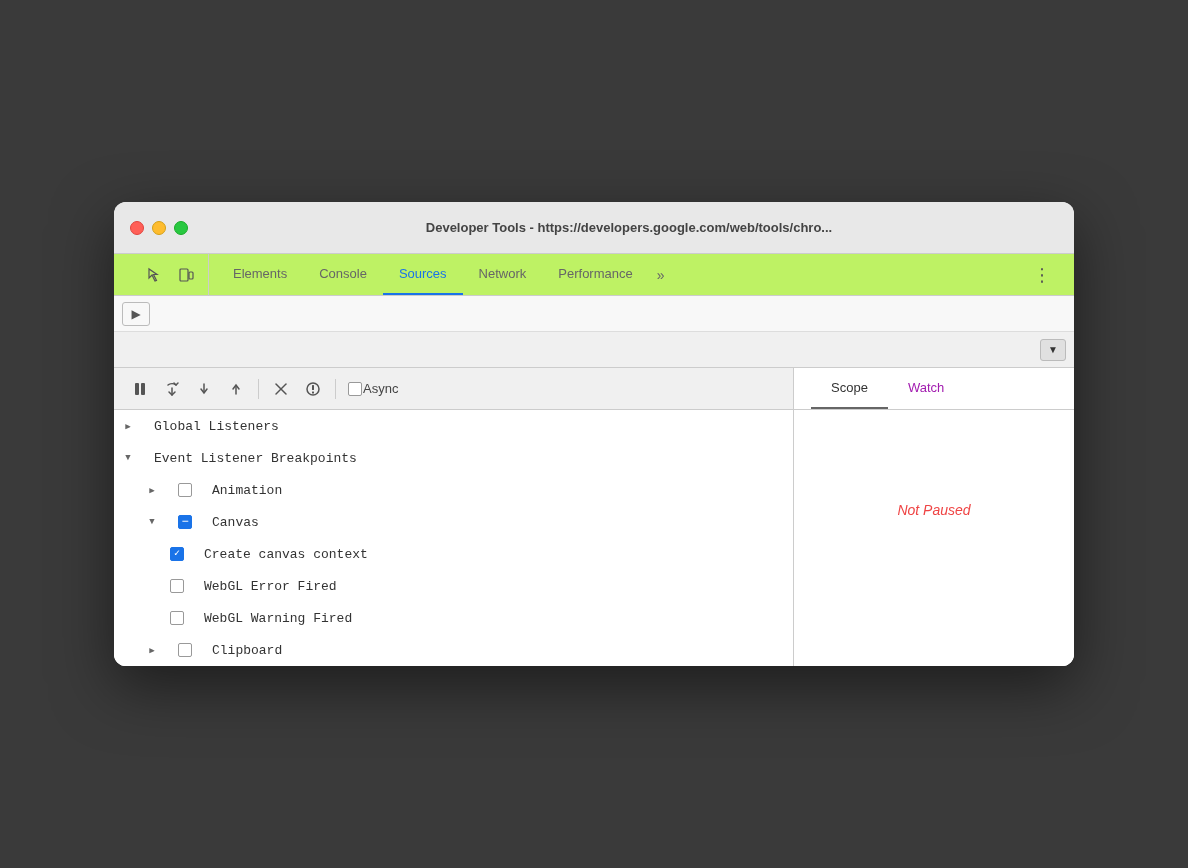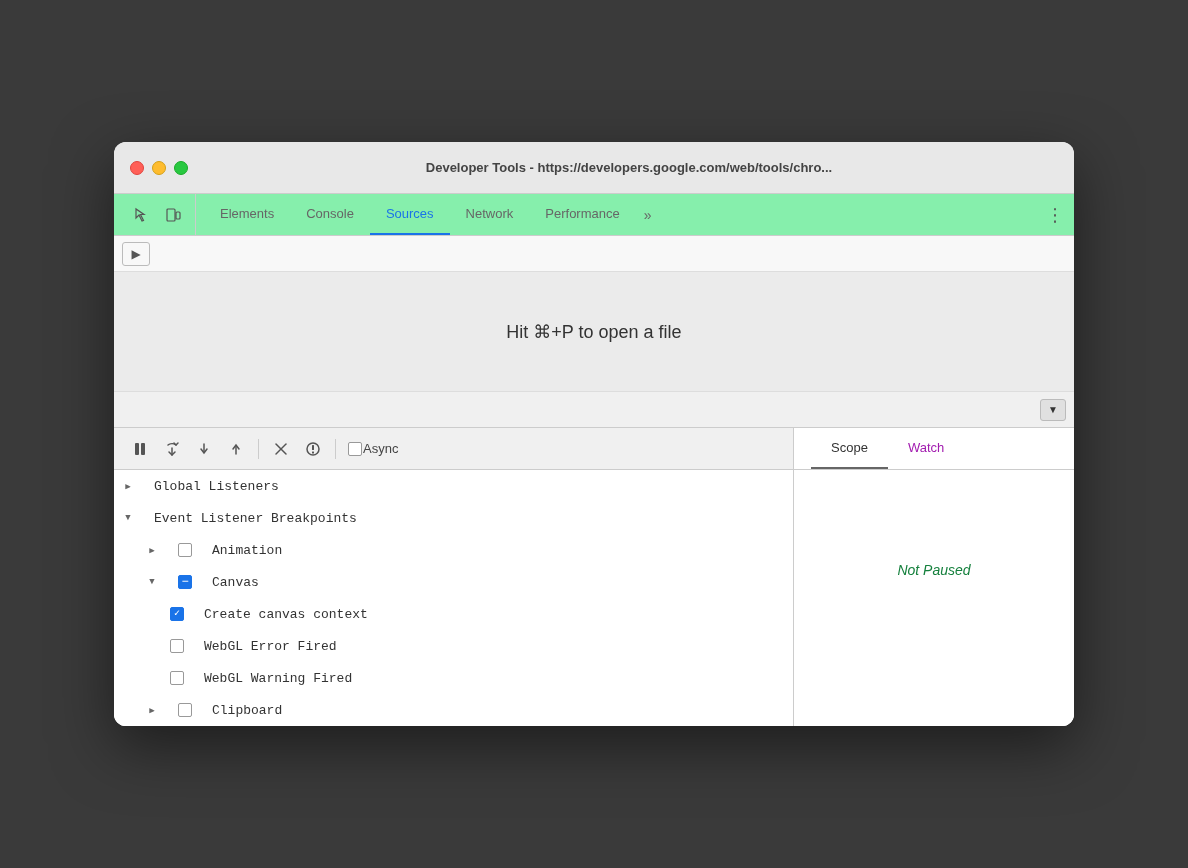--- a/index.html
+++ b/index.html
@@ -45,26 +45,26 @@
     .traffic-light.maximize { background: #28c840; border: 1px solid #1aab29; }
     .title-text {
       flex: 1;
       text-align: center;
       font-size: 13px;
       color: #444;
       font-weight: 700;
     }
     
     .tab-bar {
-      background: #86efac;
+      background: #bef264;
       height: 42px;
       display: flex;
       align-items: stretch;
       border-bottom: 1px solid #ccc;
-      padding: 0 5px;
+      padding: 0 18px;
       gap: 0;
     }
     .toolbar-icons {
       display: flex;
       align-items: center;
       padding: 0 8px;
       gap: 4px;
       border-right: 1px solid #ccc;
       margin-right: 8px;
     }
@@ -322,21 +322,21 @@
       font-weight: 500;
     }
     .not-paused-area {
       display: flex;
       align-items: center;
       justify-content: center;
       height: 200px;
     }
     .not-paused-text {
       font-style: italic;
-      color: #15803d;
+      color: #ef4444;
       font-size: 14px;
     }
   </style>
 </head>
 <body>
 
 <div class="window">
 
   <div class="title-bar">
     <div class="traffic-lights">
@@ -385,23 +385,20 @@
       <span>⋮</span>
     </button>
   </div>
 
   <div class="sources-toolbar">
     <button class="panel-toggle-btn">
       <span>▶</span>
     </button>
   </div>
 
-  <div class="main-content">
-    <span class="hint-text">Hit ⌘+P to open a file</span>
-  </div>
 
   <div class="dropdown-bar">
     <button class="dropdown-btn">
       <span>▼</span>
     </button>
   </div>
 
   <div class="bottom-panel">
 
     <div class="left-panel">

